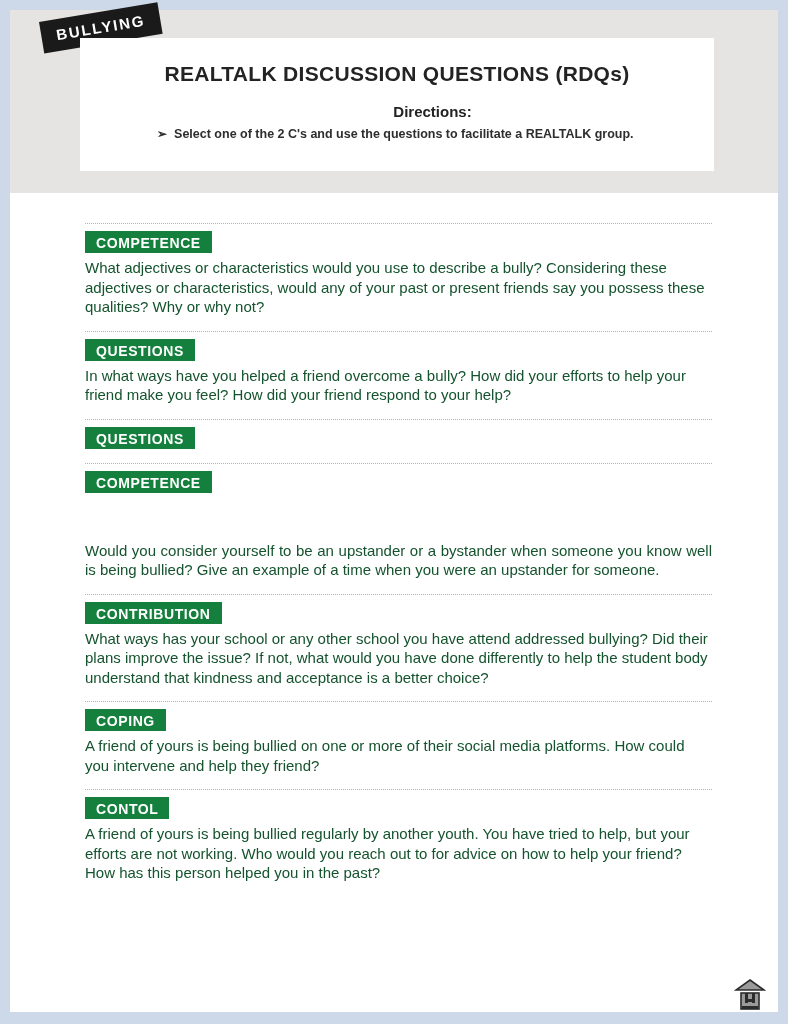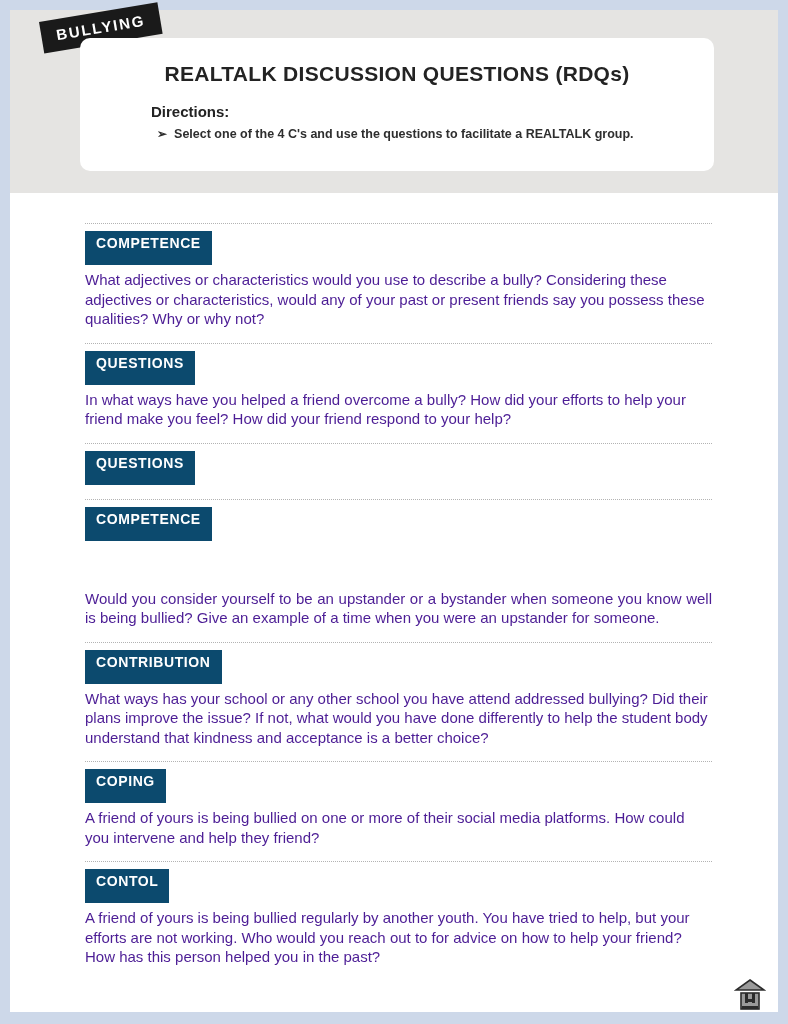--- a/index.html
+++ b/index.html
@@ -20,35 +20,35 @@
   .header-band {
     position:relative;
     width:100%; height:183px;
     background:#e5e4e2;
   }
   .header-card {
     position:absolute;
     left:70px; top:28px;
     width:634px; height:133px;
     background:#ffffff;
-    border-radius:10px;
   }
   .doc-title {
     margin-top:24px;
     text-align:center;
     font-size:21px;
     font-weight:bold;
     letter-spacing:0.3px;
     color:#232323;
   }
   .directions-label {
     margin:17px 0 0 71px;
     font-size:15px;
     font-weight:bold;
     color:#232323;
+    text-align:center;
   }
   .directions-row {
     margin:7px 0 0 77px;
     display:flex;
     align-items:flex-start;
     gap:7px;
     font-size:12.5px;
     font-weight:bold;
     color:#2e2e2e;
   }
@@ -69,32 +69,32 @@
   .content {
     padding:30px 66px 0 75px;
   }
   .section {
     border-top:1px dotted #b3b3b3;
     padding-top:7px;
     margin-bottom:14px;
   }
   .section-label {
     display:inline-block;
-    background:#0c4a6e;
+    background:#15803d;
     color:#ffffff;
     font-size:14px;
     font-weight:bold;
     letter-spacing:0.6px;
-    padding:4px 11px 14px 11px;
+    padding:4px 11px 2px 11px;
   }
   .section-text {
     margin-top:5px;
     font-size:15px;
     line-height:19.5px;
-    color:#4c1d95;
+    color:#14532d;
     max-width:632px;
   }
   .section-text.justify { text-align:justify;margin-top:48px; }
   
   .logo {
     position:absolute;
     right:12px; bottom:1px;
     width:32px; height:32px;
   }
 </style>
@@ -103,21 +103,21 @@
 
 <div class="page">
 
   <div class="header-band">
     <div class="bullying-tag">BULLYING</div>
     <div class="header-card">
       <div class="doc-title">REALTALK DISCUSSION QUESTIONS (RDQs)</div>
       <div class="directions-label">Directions:</div>
       <div class="directions-row">
         <span class="arrow-glyph">➢</span>
-        <span>Select one of the 4 C's and use the questions to facilitate a REALTALK group.</span>
+        <span>Select one of the 2 C's and use the questions to facilitate a REALTALK group.</span>
       </div>
     </div>
   </div>
 
   <div class="content">
 
     <div class="section">
       <div class="section-label">COMPETENCE</div>
       <div class="section-text">What adjectives or characteristics would you use to describe a bully? Considering these adjectives or characteristics, would any of your past or present friends say you possess these qualities? Why or why not?</div>
     </div>

